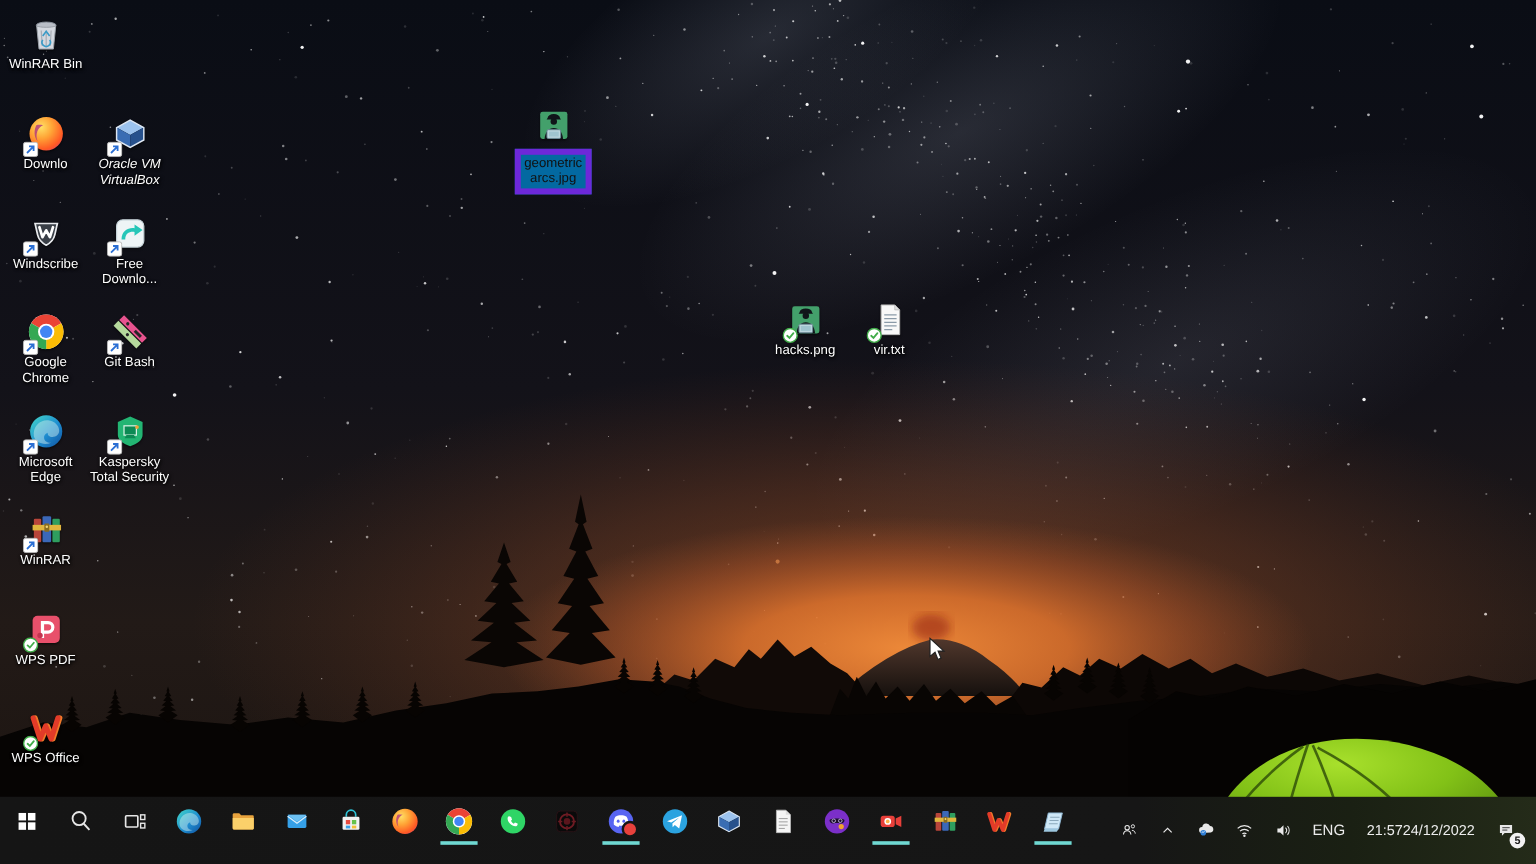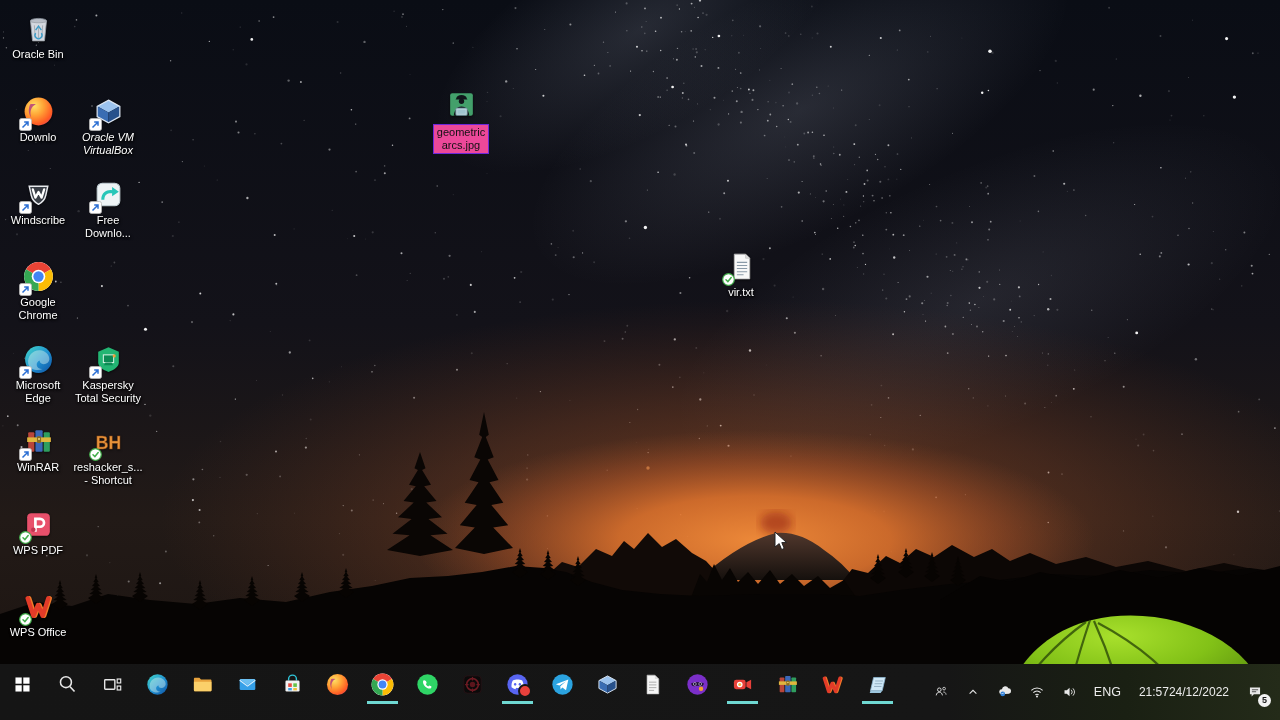--- a/index.html
+++ b/index.html
@@ -7,21 +7,21 @@
        font-family:"Liberation Sans",sans-serif;-webkit-font-smoothing:antialiased}
   .bg{position:absolute;left:0;top:0;width:1280px;height:720px;display:block}
   .desktop{position:absolute;left:0;top:0;right:0;bottom:40px}
   .desk-icon{position:absolute;width:86px;display:flex;flex-direction:column;align-items:center;cursor:default}
   .di-art{position:relative;width:33px;height:33px}
   .di-art>svg{width:100%;height:100%;display:block;filter:drop-shadow(0 1px 1px rgba(0,0,0,.6))}
   .ovl{position:absolute;left:-3px;bottom:-3px;width:13px;height:13px;display:block}
   .ovl svg{width:100%;height:100%;display:block}
   .di-label{margin-top:3px;font-size:11px;line-height:13px;color:#fff;text-align:center;
             text-shadow:0 1px 2px #000,1px 1px 3px rgba(0,0,0,.95);max-width:86px;white-space:pre-line}
-  .desk-icon.selected .di-label{background:#ec4899;color:#111;text-shadow:none;border:1px solid #6d28d9;padding:1px 3px}
+  .desk-icon.selected .di-label{background:#0369a1;color:#111;text-shadow:none;border:5px solid #6d28d9;padding:1px 3px}
   .taskbar{position:absolute;left:0;right:0;bottom:0;height:56px;z-index:6;display:flex;align-items:stretch;
            background:linear-gradient(90deg,#151515 0%,#161616 74%,#1a2013 88%,#242b19 100%)}
   .tb-left{display:flex}
   .tb-btn{position:relative;width:45px;height:40px;border:none;background:transparent;padding:0;margin:0;
           display:flex;align-items:center;justify-content:center;cursor:pointer}
   .tb-btn svg{width:25px;height:25px;display:block}
   .tb-btn.active::after{content:"";position:absolute;left:7px;right:7px;bottom:0;height:3px;background:#6fd8d2}
   .tb-badge{position:absolute;right:8px;bottom:6px;width:10px;height:10px;border-radius:50%;
             background:#e8413c;border:2px solid #161616;box-sizing:content-box}
   .tray{margin-left:auto;display:flex;align-items:center;padding-right:4px}
@@ -820,21 +820,21 @@
 <div class="desktop" id="desktop">
     <div class="desk-icon" style="left: -5px; top: 12px;">
       <div class="di-art">
         <svg viewBox="0 0 32 32" xmlns="http://www.w3.org/2000/svg">
           <ellipse cx="16" cy="8.8" rx="8" ry="2.6" fill="#b9bec7" stroke="#888f99" stroke-width="0.8"></ellipse>
           <path d="M8.3,9.3 L10.2,28 H21.8 L23.7,9.3 C21,10.8 11,10.8 8.3,9.3Z" fill="#d4d8df" stroke="#9aa0a8" stroke-width="0.8"></path>
           <path d="M12,13 L12.8,25.5 M16,13.2 V25.8 M20,13 L19.2,25.5" stroke="#a8adb5" stroke-width="1"></path>
           <path d="M13.2,17.5 l2.8,-3.8 2.8,3.8 M18.8,20.6 a3.4,3.4 0 1 1 -5.6,0" fill="none" stroke="#3a9bc7" stroke-width="1.3"></path>
         </svg>
       </div>
-      <div class="di-label">Oracle Bin</div>
+      <div class="di-label">WinRAR Bin</div>
     </div>
     <div class="desk-icon" style="left: -5px; top: 95px;">
       <div class="di-art">
         <svg viewBox="0 0 32 32" xmlns="http://www.w3.org/2000/svg">
           <defs>
             <radialGradient id="u3f" cx="0.35" cy="0.3" r="0.95">
               <stop offset="0" stop-color="#ffe066"></stop>
               <stop offset="0.35" stop-color="#ffa436"></stop>
               <stop offset="0.7" stop-color="#ff5a24"></stop>
               <stop offset="1" stop-color="#c23a94"></stop>
@@ -914,20 +914,40 @@
         <span class="ovl">
           <svg viewBox="0 0 13 13">
             <rect x="0.5" y="0.5" width="12" height="12" rx="2" fill="#fff" stroke="#b8b8b8" stroke-width="0.8"></rect>
             <path d="M3.5,9.5 L8.8,4.2 M5.2,4 H9 V7.8" fill="none" stroke="#2b6fd4" stroke-width="1.5"></path>
           </svg>
         </span>
       </div>
       <div class="di-label">Google
 Chrome</div>
     </div>
+    <div class="desk-icon" style="left: 65px; top: 260px;">
+      <div class="di-art">
+        <svg viewBox="0 0 32 32" xmlns="http://www.w3.org/2000/svg">
+          <g transform="rotate(45 16 16)">
+            <rect x="3" y="10" width="26" height="5.5" fill="#e8538f"></rect>
+            <rect x="3" y="16.5" width="26" height="5.5" fill="#b5d99c"></rect>
+            <circle cx="10" cy="12.8" r="1.3" fill="#262626"></circle>
+            <circle cx="16" cy="19.2" r="1.3" fill="#262626"></circle>
+            <rect x="18" y="11.6" width="7" height="2.4" fill="#262626"></rect>
+          </g>
+        </svg>
+        <span class="ovl">
+          <svg viewBox="0 0 13 13">
+            <rect x="0.5" y="0.5" width="12" height="12" rx="2" fill="#fff" stroke="#b8b8b8" stroke-width="0.8"></rect>
+            <path d="M3.5,9.5 L8.8,4.2 M5.2,4 H9 V7.8" fill="none" stroke="#2b6fd4" stroke-width="1.5"></path>
+          </svg>
+        </span>
+      </div>
+      <div class="di-label">Git Bash</div>
+    </div>
     <div class="desk-icon" style="left: -5px; top: 343px;">
       <div class="di-art">
         <svg viewBox="0 0 32 32" xmlns="http://www.w3.org/2000/svg">
           <defs>
             <linearGradient id="u9e" x1="0" y1="0" x2="1" y2="1">
               <stop offset="0" stop-color="#45d8c9"></stop>
               <stop offset="0.55" stop-color="#1e8ed0"></stop>
               <stop offset="1" stop-color="#1050a0"></stop>
             </linearGradient>
           </defs>
@@ -974,79 +994,83 @@
         </svg>
         <span class="ovl">
           <svg viewBox="0 0 13 13">
             <rect x="0.5" y="0.5" width="12" height="12" rx="2" fill="#fff" stroke="#b8b8b8" stroke-width="0.8"></rect>
             <path d="M3.5,9.5 L8.8,4.2 M5.2,4 H9 V7.8" fill="none" stroke="#2b6fd4" stroke-width="1.5"></path>
           </svg>
         </span>
       </div>
       <div class="di-label">WinRAR</div>
     </div>
-    <div class="desk-icon" style="left: 65px; top: 425px;">
-      <div class="di-art">
-        <svg viewBox="0 0 32 32" xmlns="http://www.w3.org/2000/svg">
-          <text x="16" y="23" text-anchor="middle" font-family="Liberation Sans, sans-serif" font-size="17" font-weight="bold" fill="#e8933a" stroke="#8a4a1a" stroke-width="0.5">BH</text>
+    <div class="desk-icon" style="left: -5px; top: 508px;">
+      <div class="di-art">
+        <svg viewBox="0 0 32 32" xmlns="http://www.w3.org/2000/svg">
+          <rect x="5" y="5" width="22" height="22" rx="4" fill="#e8506b"></rect>
+          <path d="M13,23 V10.5 H17.5 A3.8,3.8 0 0 1 17.5,18.2 H13" fill="none" stroke="#fff" stroke-width="2.6"></path>
+          <circle cx="11" cy="21" r="2.2" fill="#c23450"></circle>
         </svg>
         <span class="ovl">
           <svg viewBox="0 0 13 13">
             <circle cx="6.5" cy="6.5" r="5.8" fill="#fff" stroke="#42ad4a" stroke-width="1.2"></circle>
             <path d="M4,6.8 L5.9,8.6 L9.2,4.6" fill="none" stroke="#42ad4a" stroke-width="1.5" stroke-linecap="round"></path>
           </svg>
         </span>
       </div>
-      <div class="di-label">reshacker_s...
-- Shortcut</div>
-    </div>
-    <div class="desk-icon" style="left: -5px; top: 508px;">
-      <div class="di-art">
-        <svg viewBox="0 0 32 32" xmlns="http://www.w3.org/2000/svg">
-          <rect x="5" y="5" width="22" height="22" rx="4" fill="#e8506b"></rect>
-          <path d="M13,23 V10.5 H17.5 A3.8,3.8 0 0 1 17.5,18.2 H13" fill="none" stroke="#fff" stroke-width="2.6"></path>
-          <circle cx="11" cy="21" r="2.2" fill="#c23450"></circle>
+      <div class="di-label">WPS PDF</div>
+    </div>
+    <div class="desk-icon" style="left: -5px; top: 590px;">
+      <div class="di-art">
+        <svg viewBox="0 0 32 32" xmlns="http://www.w3.org/2000/svg">
+          <path d="M7,8 L12.5,25 L17,14.5 L21.5,25 L27,8" fill="none" stroke="#f07a2a" stroke-width="4.2" stroke-linecap="round" stroke-linejoin="round"></path>
+          <path d="M5.5,8 L11,25 L15.5,14.5 L20,25 L25.5,8" fill="none" stroke="#e23b28" stroke-width="4.2" stroke-linecap="round" stroke-linejoin="round"></path>
         </svg>
         <span class="ovl">
           <svg viewBox="0 0 13 13">
             <circle cx="6.5" cy="6.5" r="5.8" fill="#fff" stroke="#42ad4a" stroke-width="1.2"></circle>
             <path d="M4,6.8 L5.9,8.6 L9.2,4.6" fill="none" stroke="#42ad4a" stroke-width="1.5" stroke-linecap="round"></path>
           </svg>
         </span>
       </div>
-      <div class="di-label">WPS PDF</div>
-    </div>
-    <div class="desk-icon" style="left: -5px; top: 590px;">
-      <div class="di-art">
-        <svg viewBox="0 0 32 32" xmlns="http://www.w3.org/2000/svg">
-          <path d="M7,8 L12.5,25 L17,14.5 L21.5,25 L27,8" fill="none" stroke="#f07a2a" stroke-width="4.2" stroke-linecap="round" stroke-linejoin="round"></path>
-          <path d="M5.5,8 L11,25 L15.5,14.5 L20,25 L25.5,8" fill="none" stroke="#e23b28" stroke-width="4.2" stroke-linecap="round" stroke-linejoin="round"></path>
+      <div class="di-label">WPS Office</div>
+    </div>
+    <div class="desk-icon selected" style="left: 418px; top: 88px;">
+      <div class="di-art">
+        <svg viewBox="0 0 32 32" xmlns="http://www.w3.org/2000/svg">
+          <rect x="5" y="5" width="22" height="22" rx="2" fill="#43a06b"></rect>
+          <path d="M11,10 a5,3.2 0 0 1 10,0 l0.8,1.2 h-11.6Z" fill="#10151a"></path>
+          <circle cx="16" cy="12.8" r="2.6" fill="#10151a"></circle>
+          <path d="M8.5,27 c0.5,-6 3.5,-9 7.5,-9 c4,0 7,3 7.5,9Z" fill="#10151a"></path>
+          <rect x="10.5" y="19.5" width="11" height="7" rx="1" fill="#bcd6de" stroke="#6a8a96" stroke-width="0.8"></rect>
+          <rect x="12" y="21" width="8" height="4" fill="#9fc4cf"></rect>
+        </svg>
+      </div>
+      <div class="di-label">geometric
+arcs.jpg</div>
+    </div>
+    <div class="desk-icon" style="left: 628px; top: 250px;">
+      <div class="di-art">
+        <svg viewBox="0 0 32 32" xmlns="http://www.w3.org/2000/svg">
+          <rect x="5" y="5" width="22" height="22" rx="2" fill="#43a06b"></rect>
+          <path d="M11,10 a5,3.2 0 0 1 10,0 l0.8,1.2 h-11.6Z" fill="#10151a"></path>
+          <circle cx="16" cy="12.8" r="2.6" fill="#10151a"></circle>
+          <path d="M8.5,27 c0.5,-6 3.5,-9 7.5,-9 c4,0 7,3 7.5,9Z" fill="#10151a"></path>
+          <rect x="10.5" y="19.5" width="11" height="7" rx="1" fill="#bcd6de" stroke="#6a8a96" stroke-width="0.8"></rect>
+          <rect x="12" y="21" width="8" height="4" fill="#9fc4cf"></rect>
         </svg>
         <span class="ovl">
           <svg viewBox="0 0 13 13">
             <circle cx="6.5" cy="6.5" r="5.8" fill="#fff" stroke="#42ad4a" stroke-width="1.2"></circle>
             <path d="M4,6.8 L5.9,8.6 L9.2,4.6" fill="none" stroke="#42ad4a" stroke-width="1.5" stroke-linecap="round"></path>
           </svg>
         </span>
       </div>
-      <div class="di-label">WPS Office</div>
-    </div>
-    <div class="desk-icon selected" style="left: 418px; top: 88px;">
-      <div class="di-art">
-        <svg viewBox="0 0 32 32" xmlns="http://www.w3.org/2000/svg">
-          <rect x="5" y="5" width="22" height="22" rx="2" fill="#43a06b"></rect>
-          <path d="M11,10 a5,3.2 0 0 1 10,0 l0.8,1.2 h-11.6Z" fill="#10151a"></path>
-          <circle cx="16" cy="12.8" r="2.6" fill="#10151a"></circle>
-          <path d="M8.5,27 c0.5,-6 3.5,-9 7.5,-9 c4,0 7,3 7.5,9Z" fill="#10151a"></path>
-          <rect x="10.5" y="19.5" width="11" height="7" rx="1" fill="#bcd6de" stroke="#6a8a96" stroke-width="0.8"></rect>
-          <rect x="12" y="21" width="8" height="4" fill="#9fc4cf"></rect>
-        </svg>
-      </div>
-      <div class="di-label">geometric
-arcs.jpg</div>
+      <div class="di-label">hacks.png</div>
     </div>
     <div class="desk-icon" style="left: 698px; top: 250px;">
       <div class="di-art">
         <svg viewBox="0 0 32 32" xmlns="http://www.w3.org/2000/svg">
           <path d="M9,4 H20 L24,8 V28 H9Z" fill="#f8f8f8" stroke="#b8b8b8" stroke-width="0.8"></path>
           <path d="M20,4 V8 H24" fill="#e0e0e0" stroke="#b8b8b8" stroke-width="0.6"></path>
           <path d="M11.5,12 H21.5 M11.5,15 H21.5 M11.5,18 H21.5 M11.5,21 H21.5 M11.5,24 H18" stroke="#8a9aa8" stroke-width="1"></path>
         </svg>
         <span class="ovl">
           <svg viewBox="0 0 13 13">

